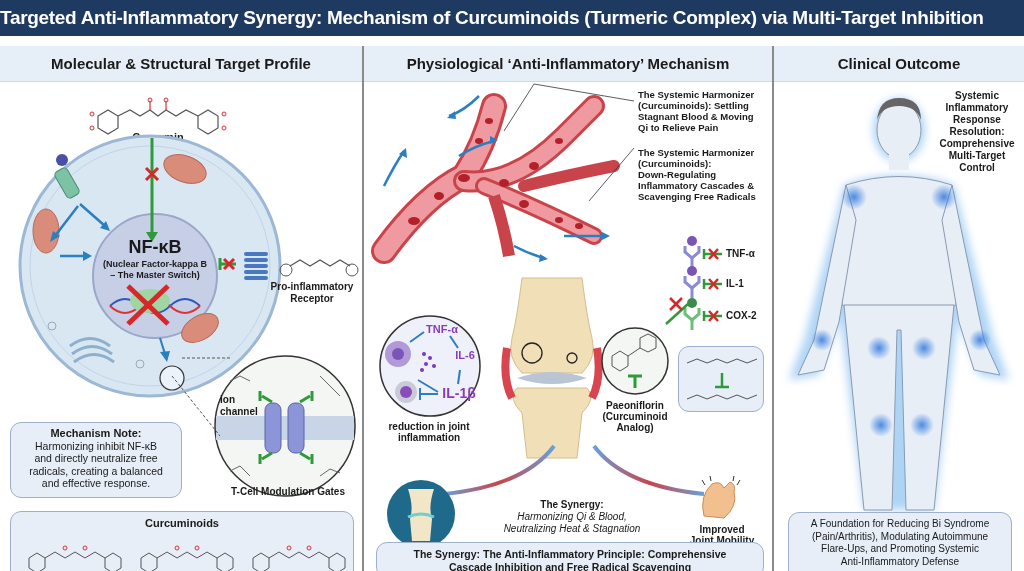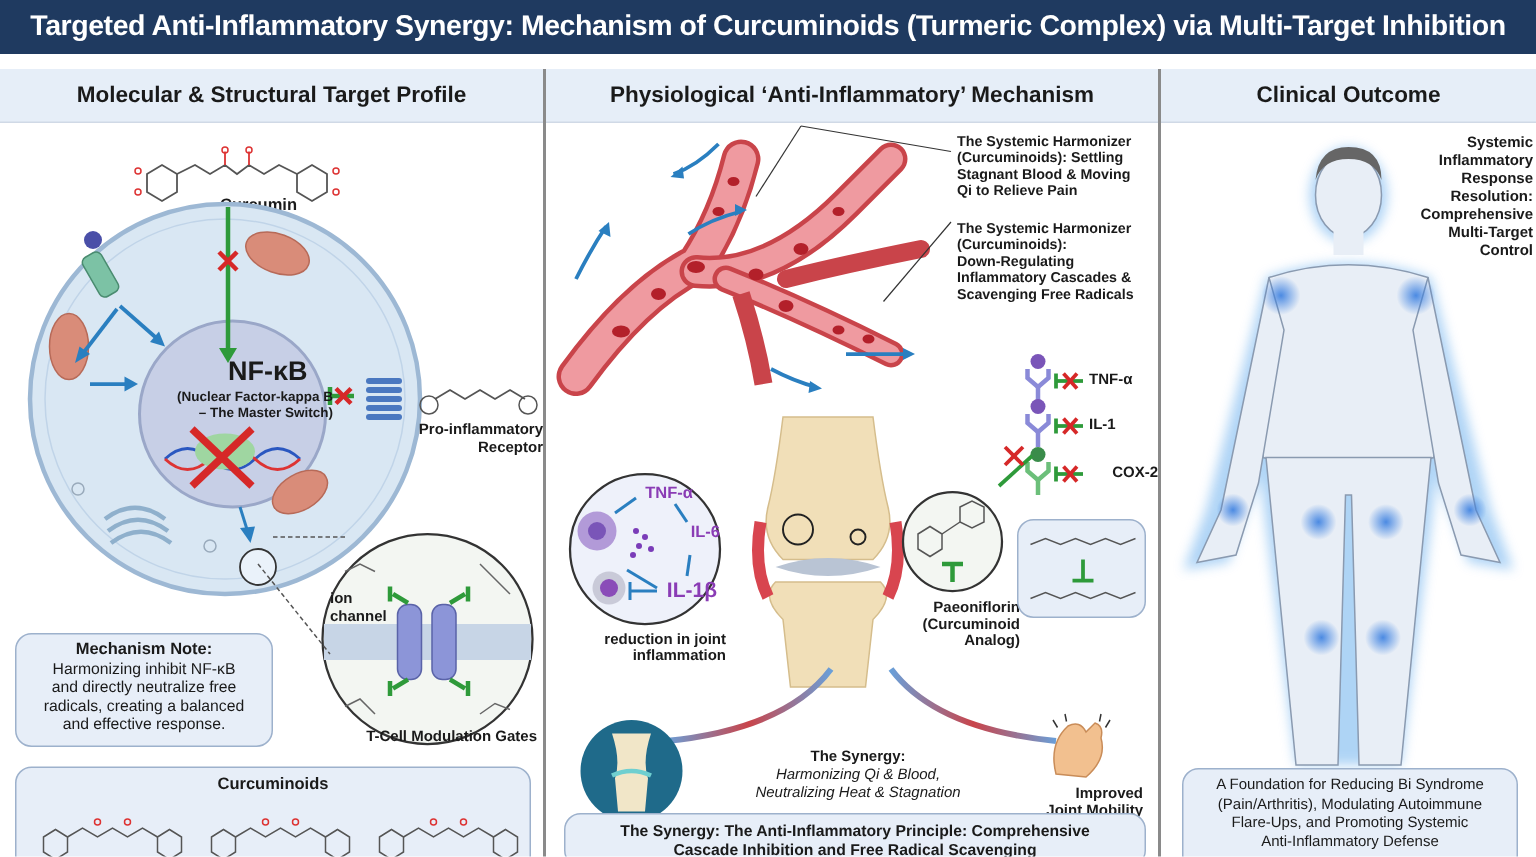--- a/index.html
+++ b/index.html
@@ -1,32 +1,32 @@
 <!DOCTYPE html>
 <html><head>
 <meta charset="utf-8">
 <style>
   * { box-sizing: border-box; margin: 0; padding: 0; }
   html, body { width: 1024px; height: 571px; overflow: hidden; background: #ffffff; }
   body { font-family: "Liberation Sans", sans-serif; color: #1a1a1a; position: relative; }
   .title-bar {
     position: absolute; left: 0; top: 0; width: 1024px; height: 36px;
-    background: #1f3a60; color: #fff; text-align: center;
+    background: #1f3a60; color: #fff; text-align: left;
     font-size: 19px; font-weight: bold; line-height: 36px; letter-spacing: -0.3px;
   }
   .panel { position: absolute; top: 36px; height: 535px; background: #fff; margin-top: 10px; }
   .panel-left { left: 0; width: 362px; }
   .panel-mid { left: 362px; width: 410px; border-left: 2px solid #8a8a8a; }
   .panel-right { left: 772px; width: 252px; border-left: 2px solid #8a8a8a; }
   .panel-head {
     height: 36px; background: #e6eef8; text-align: center;
     font-size: 15px; font-weight: bold; line-height: 36px; border-bottom: 1px solid #d0d9e6;
   }
   .abs { position: absolute; }
-  .lbl { font-weight: bold; font-size: 10px; text-align: right; line-height: 11px; }
+  .lbl { font-weight: bold; font-size: 10px; text-align: center; line-height: 11px; }
   .box {
     background: #e7eef8; border: 1.5px solid #9db1cc; border-radius: 11px;
     text-align: center;
   }
   svg { position: absolute; overflow: visible; }
 </style>
 </head>
 <body>
 
 <div class="title-bar">Targeted Anti-Inflammatory Synergy: Mechanism of Curcuminoids (Turmeric Complex) via Multi-Target Inhibition</div>
@@ -265,21 +265,21 @@
       </g>
     <line x1="22" y1="80" x2="40" y2="80" stroke="#2e9a3a" stroke-width="2.5"></line>
       <line x1="22" y1="75" x2="22" y2="85" stroke="#2e9a3a" stroke-width="2.5"></line>
     <g>
         <line x1="27" y1="75" x2="36" y2="85" stroke="#d62828" stroke-width="2.5"></line>
         <line x1="36" y1="75" x2="27" y2="85" stroke="#d62828" stroke-width="2.5"></line>
       </g>
   </svg>
   <div class="abs lbl" style="left:362px;top:202px;width:46px;text-align:left">TNF-α</div>
   <div class="abs lbl" style="left:362px;top:232px;width:46px;text-align:left">IL-1</div>
-  <div class="abs lbl" style="left:362px;top:264px;width:46px;text-align:right">COX-2</div>
+  <div class="abs lbl" style="left:362px;top:264px;width:46px;text-align:left">COX-2</div>
 
   <svg style="left:14px;top:268px" width="104" height="104" viewBox="0 0 104 104">
     <circle cx="52" cy="52" r="50" fill="#eef1fa" stroke="#333" stroke-width="1.5"></circle>
     <circle cx="20" cy="40" r="13" fill="#b29ad8"></circle>
       <circle cx="20" cy="40" r="6" fill="#7a55b8"></circle>
     <circle cx="28" cy="78" r="11" fill="#c9cad8"></circle>
       <circle cx="28" cy="78" r="6" fill="#8a4cb8"></circle>
     <g fill="#7a3cb8">
         <circle cx="46" cy="40" r="2"></circle>
         <circle cx="52" cy="44" r="2"></circle>

